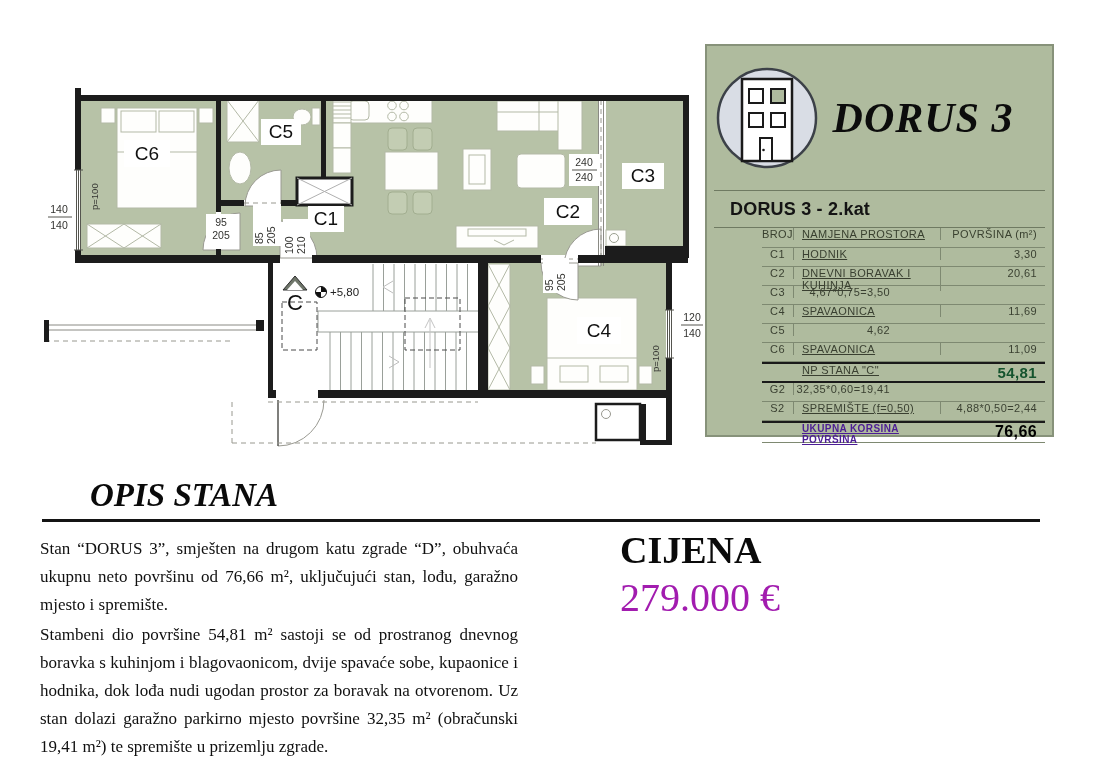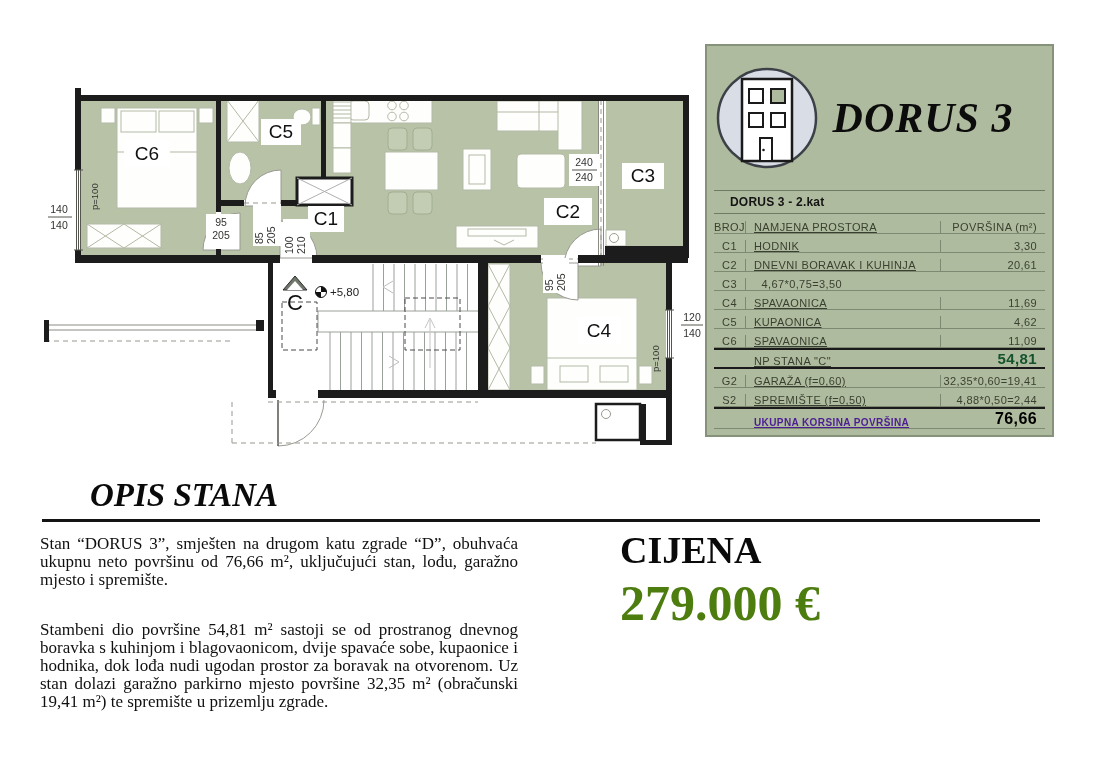--- a/index.html
+++ b/index.html
@@ -7,50 +7,50 @@
         font-family:"Liberation Sans",sans-serif;}
   svg text{font-family:"Liberation Sans",sans-serif;}
 
   
   .panel{position:absolute;left:705px;top:44px;width:349px;height:393px;
          background:#afbb9e;border:2px solid #87927a;box-sizing:border-box;}
   .logo-row{height:144px;display:flex;align-items:center;padding:0 25px 0 8px;box-sizing:border-box;}
   .brand-title{flex:1;text-align:center;font-family:"Liberation Serif",serif;
                font-weight:bold;font-style:italic;font-size:42px;color:#0c0c0c;letter-spacing:1px;}
   .tbl{margin:0 7px;font-size:11px;color:#3a4031;letter-spacing:.4px;}
-  .tbl-title{height:24px;display:flex;align-items:center;padding-left:16px;
-             font-size:12px;font-weight:bold;color:#141414;letter-spacing:.2px;
+  .tbl-title{height:38px;display:flex;align-items:center;padding-left:16px;
+             font-size:18px;font-weight:bold;color:#141414;letter-spacing:.2px;
              border-top:1px solid #6f7a62;border-bottom:1px solid #6f7a62;box-sizing:border-box;}
-  .trow{display:flex;align-items:flex-end;height:19px;border-bottom:1px solid #7e8971;box-sizing:border-box;}
+  .trow{display:flex;align-items:flex-start;height:19px;border-bottom:1px solid #7e8971;box-sizing:border-box;margin-left:48px;}
   .trow.colhead{height:20px;color:#39402f;}
   .c-broj{width:32px;display:flex;align-items:center;justify-content:center;
           border-right:1px solid #7e8971;box-sizing:border-box;}
   .c-nam{flex:1;display:flex;align-items:center;padding-left:8px;
          border-right:1px solid #7e8971;box-sizing:border-box;text-decoration:underline;}
   .c-pov{width:104px;display:flex;align-items:center;justify-content:flex-end;padding-right:8px;box-sizing:border-box;}
   .trow.sum{height:21px;border-top:2px solid #1a1a1a;border-bottom:2px solid #1a1a1a;}
   .trow.sum .c-nam,.trow.sum .c-broj{border-right:none;}
   .trow.sum .c-pov{font-size:15px;font-weight:bold;color:#14532d;}
   .trow.total{height:22px;border-top:2px solid #1a1a1a;border-bottom:1px solid #7e8971;}
   .trow.total .c-broj,.trow.total .c-nam{border-right:none;}
   .trow.total .c-nam{font-weight:bold;font-size:10px;color:#4c1d95;}
   .trow.total .c-pov{font-size:16px;font-weight:bold;color:#000;}
 
   
   .opis-heading{position:absolute;left:90px;top:477px;font-family:"Liberation Serif",serif;
                 font-weight:bold;font-style:italic;font-size:33px;color:#0a0a0a;}
   .rule{position:absolute;left:42px;top:519px;width:998px;height:3px;background:#141414;}
   .para{position:absolute;left:40px;width:478px;font-family:"Liberation Serif",serif;
-        font-size:17px;line-height:18px;color:#101010;text-align:justify;}
+        font-size:17px;line-height:28px;color:#101010;text-align:justify;}
   .para1{top:535px;}
   .para2{top:621px;}
   .price-label{position:absolute;left:620px;top:528px;font-family:"Liberation Serif",serif;
                font-weight:bold;font-size:38px;color:#0a0a0a;}
   .price-value{position:absolute;left:620px;top:574px;font-family:"Liberation Serif",serif;
-               font-size:50px;color:#4d7c0f;font-weight:bold;}
+               font-size:40px;color:#a21caf;}
 </style>
 </head>
 <body>
 
 <div class="page">
 
   <svg style="position:absolute;left:0;top:0;" width="710" height="470" viewBox="0 0 710 470">
 
     <g fill="#b7c2a7">
       <rect x="80" y="100" width="136" height="156"></rect>
@@ -349,38 +349,36 @@
         <div class="c-broj">C3</div>
         <div class="c-pov">4,67*0,75=3,50</div>
       </div>
       <div class="trow">
         <div class="c-broj">C4</div>
         <div class="c-nam">SPAVAONICA</div>
         <div class="c-pov">11,69</div>
       </div>
       <div class="trow">
         <div class="c-broj">C5</div>
-        <div class="c-nam">KUPAONICA</div>
         <div class="c-pov">4,62</div>
       </div>
       <div class="trow">
         <div class="c-broj">C6</div>
         <div class="c-nam">SPAVAONICA</div>
         <div class="c-pov">11,09</div>
       </div>
 
       <div class="trow sum">
         <div class="c-broj"></div>
         <div class="c-nam">NP STANA "C"</div>
         <div class="c-pov">54,81</div>
       </div>
 
       <div class="trow">
         <div class="c-broj">G2</div>
-        <div class="c-nam">GARAŽA (f=0,60)</div>
         <div class="c-pov">32,35*0,60=19,41</div>
       </div>
       <div class="trow">
         <div class="c-broj">S2</div>
         <div class="c-nam">SPREMIŠTE (f=0,50)</div>
         <div class="c-pov">4,88*0,50=2,44</div>
       </div>
 
       <div class="trow total">
         <div class="c-broj"></div>

